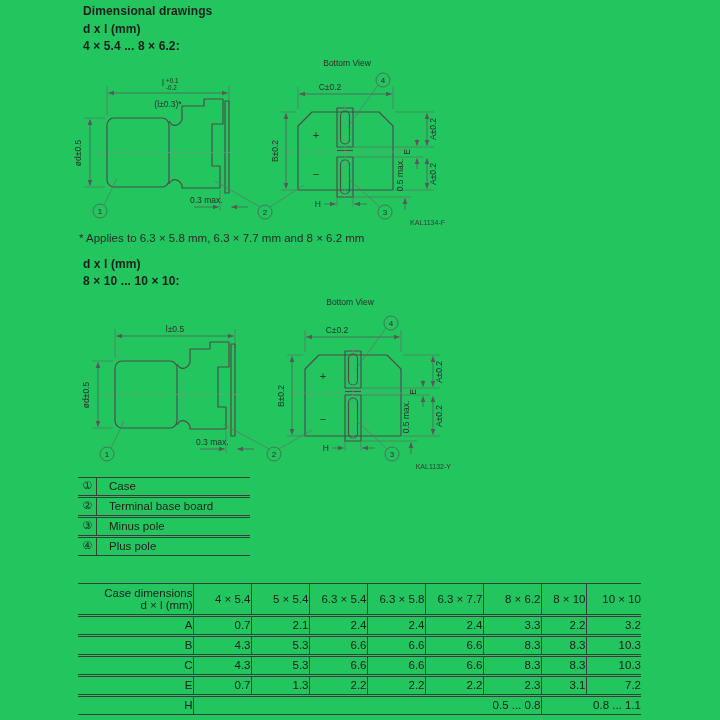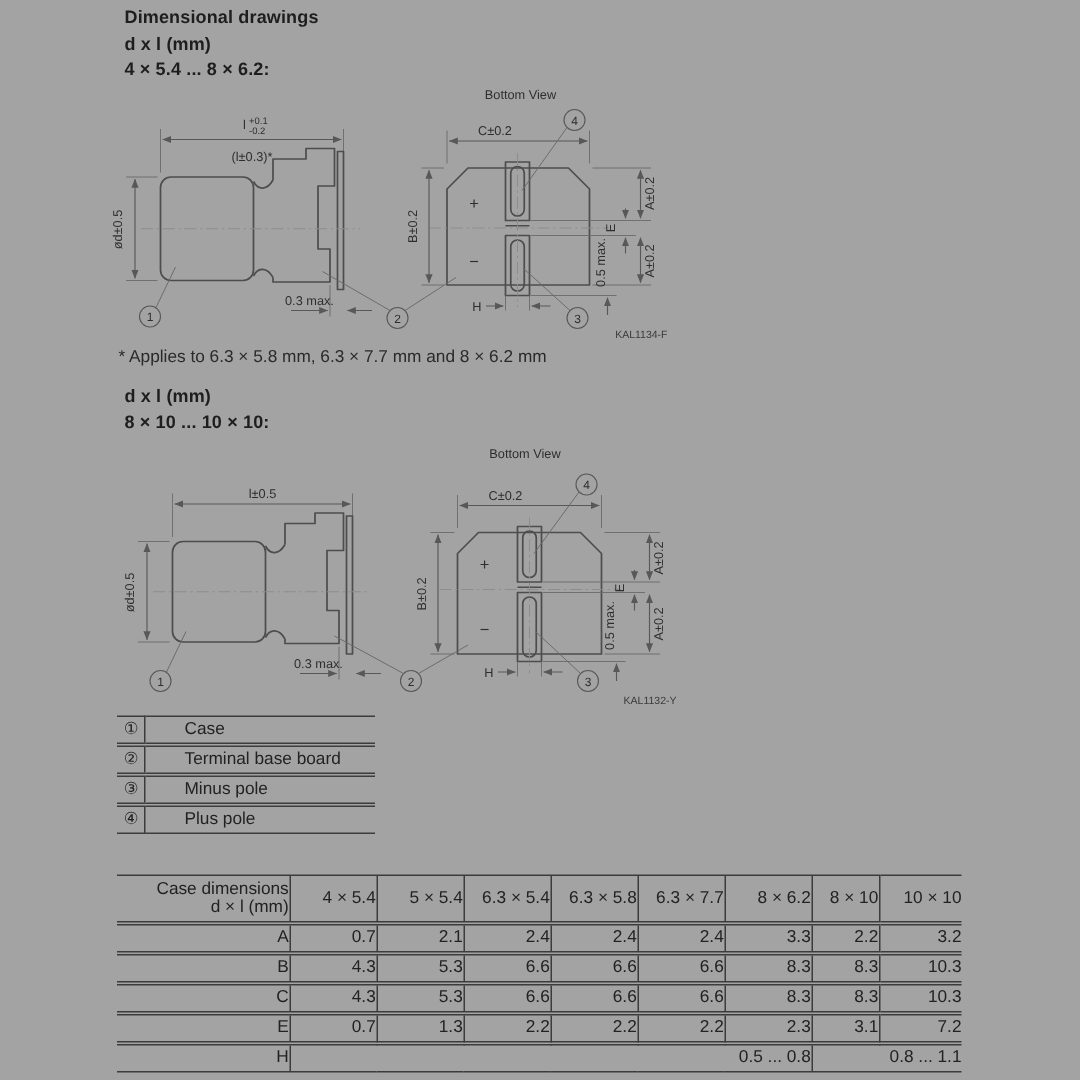--- a/index.html
+++ b/index.html
@@ -1,16 +1,16 @@
 <!DOCTYPE html>
 <html><head>
 <meta charset="utf-8">
 <style>
   html,body{margin:0;padding:0;background:#ffffff;}
-  .page{position:relative;width:720px;height:720px;background:#a3a3a3;overflow:hidden;
+  .page{position:relative;width:720px;height:720px;background:#22c55e;overflow:hidden;
         font-family:"Liberation Sans",sans-serif;color:#252525;}
   .h-bold{position:absolute;font-size:12px;font-weight:bold;color:#1e1e1e;letter-spacing:0.1px;}
   .footnote{position:absolute;font-size:11.5px;color:#2a2a2a;}
   svg{position:absolute;}
   svg text{font-family:"Liberation Sans",sans-serif;fill:#2e2e2e;}
   .outl{fill:none;stroke:#4d4d4d;stroke-width:1.15;stroke-linejoin:round;}
   .dim{fill:none;stroke:#585858;stroke-width:0.75;}
   .ext{fill:none;stroke:#6a6a6a;stroke-width:0.6;}
   .cl{fill:none;stroke:#8c8c8c;stroke-width:0.65;stroke-dasharray:8 2.5 1.5 2.5;}
   .ldr{fill:none;stroke:#6a6a6a;stroke-width:0.65;}
@@ -18,21 +18,21 @@
   .lbl-s{font-size:6.3px;}
   .sign{font-size:11px;}
   .code{font-size:7px;fill:#3a3a3a;}
   .conum{font-size:8px;}
   
   .legend{position:absolute;left:78px;top:477px;width:172px;border-collapse:collapse;}
   .legend td{border-top:3px double #3c3c3c;padding:1px 0 3px 0;font-size:11.5px;color:#222;}
   .legend tr:first-child td{border-top:1px solid #3c3c3c;}
   .legend tr:last-child td{border-bottom:1.5px solid #3c3c3c;}
   .legend td.ln{width:17px;border-right:1px solid #3c3c3c;text-align:center;font-size:11px;padding-left:1px;}
-  .legend td.lt{padding-left:26px;}
+  .legend td.lt{padding-left:12px;}
   
   .dims{position:absolute;left:78px;top:583px;border-collapse:collapse;table-layout:fixed;font-size:11.5px;color:#222;}
   .dims th,.dims td{border-left:1px solid #3c3c3c;border-top:3px double #3c3c3c;
        text-align:right;vertical-align:middle;font-weight:normal;padding:2px 0 3px 0;}
   .dims th:first-child,.dims td:first-child{border-left:none;}
   .dims thead th{border-top:1px solid #3c3c3c;padding:3px 0;}
   .dims tbody tr:last-child td{border-bottom:1.5px solid #3c3c3c;}
 </style>
 </head>
 <body>

